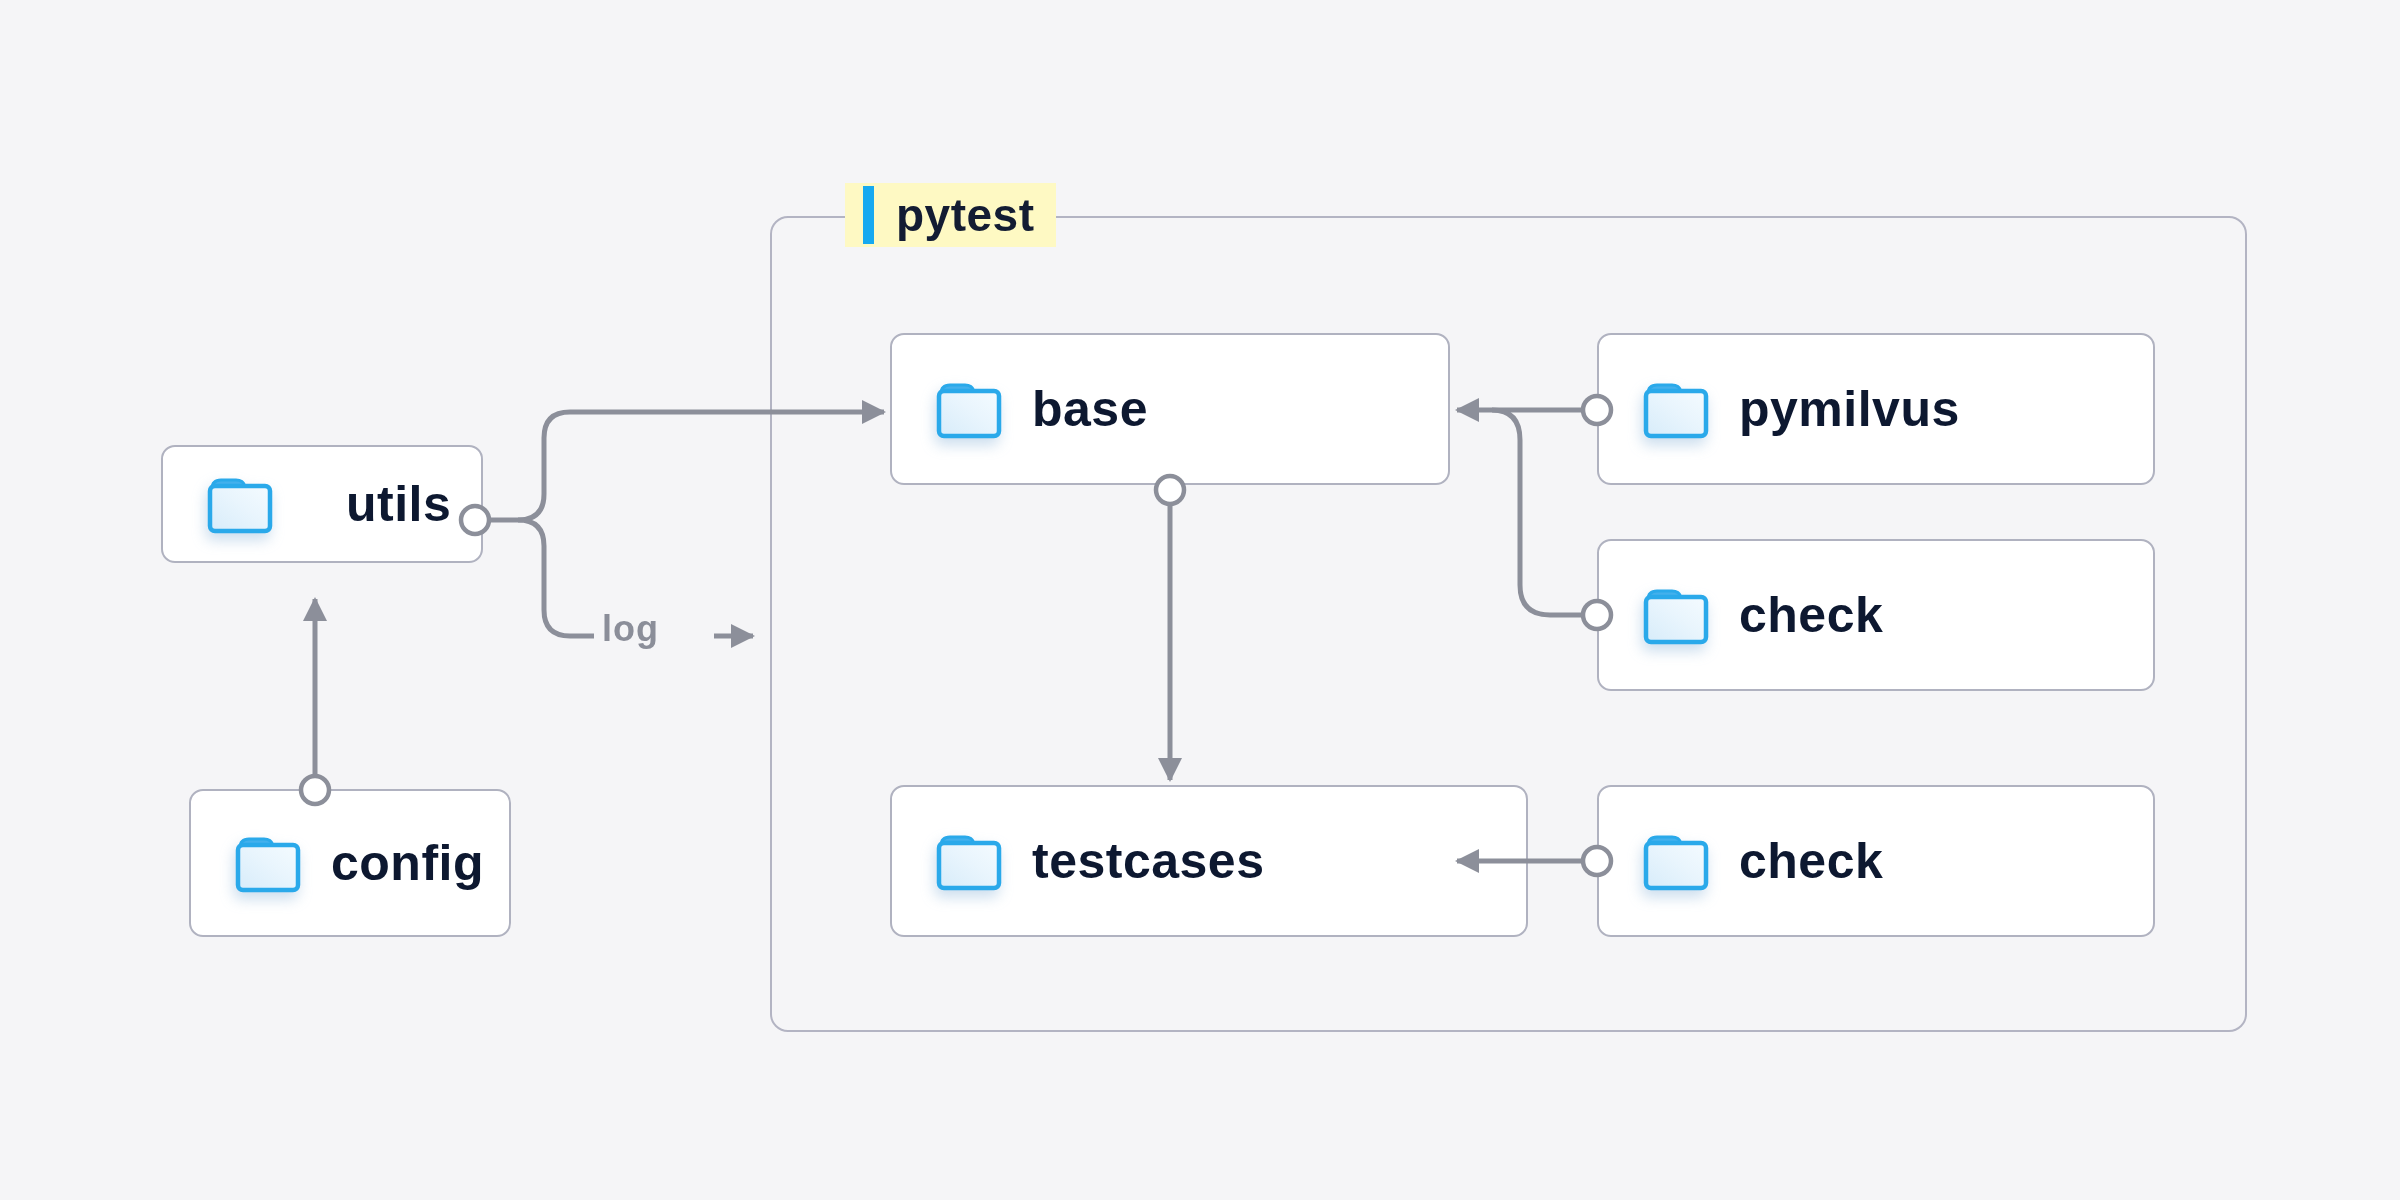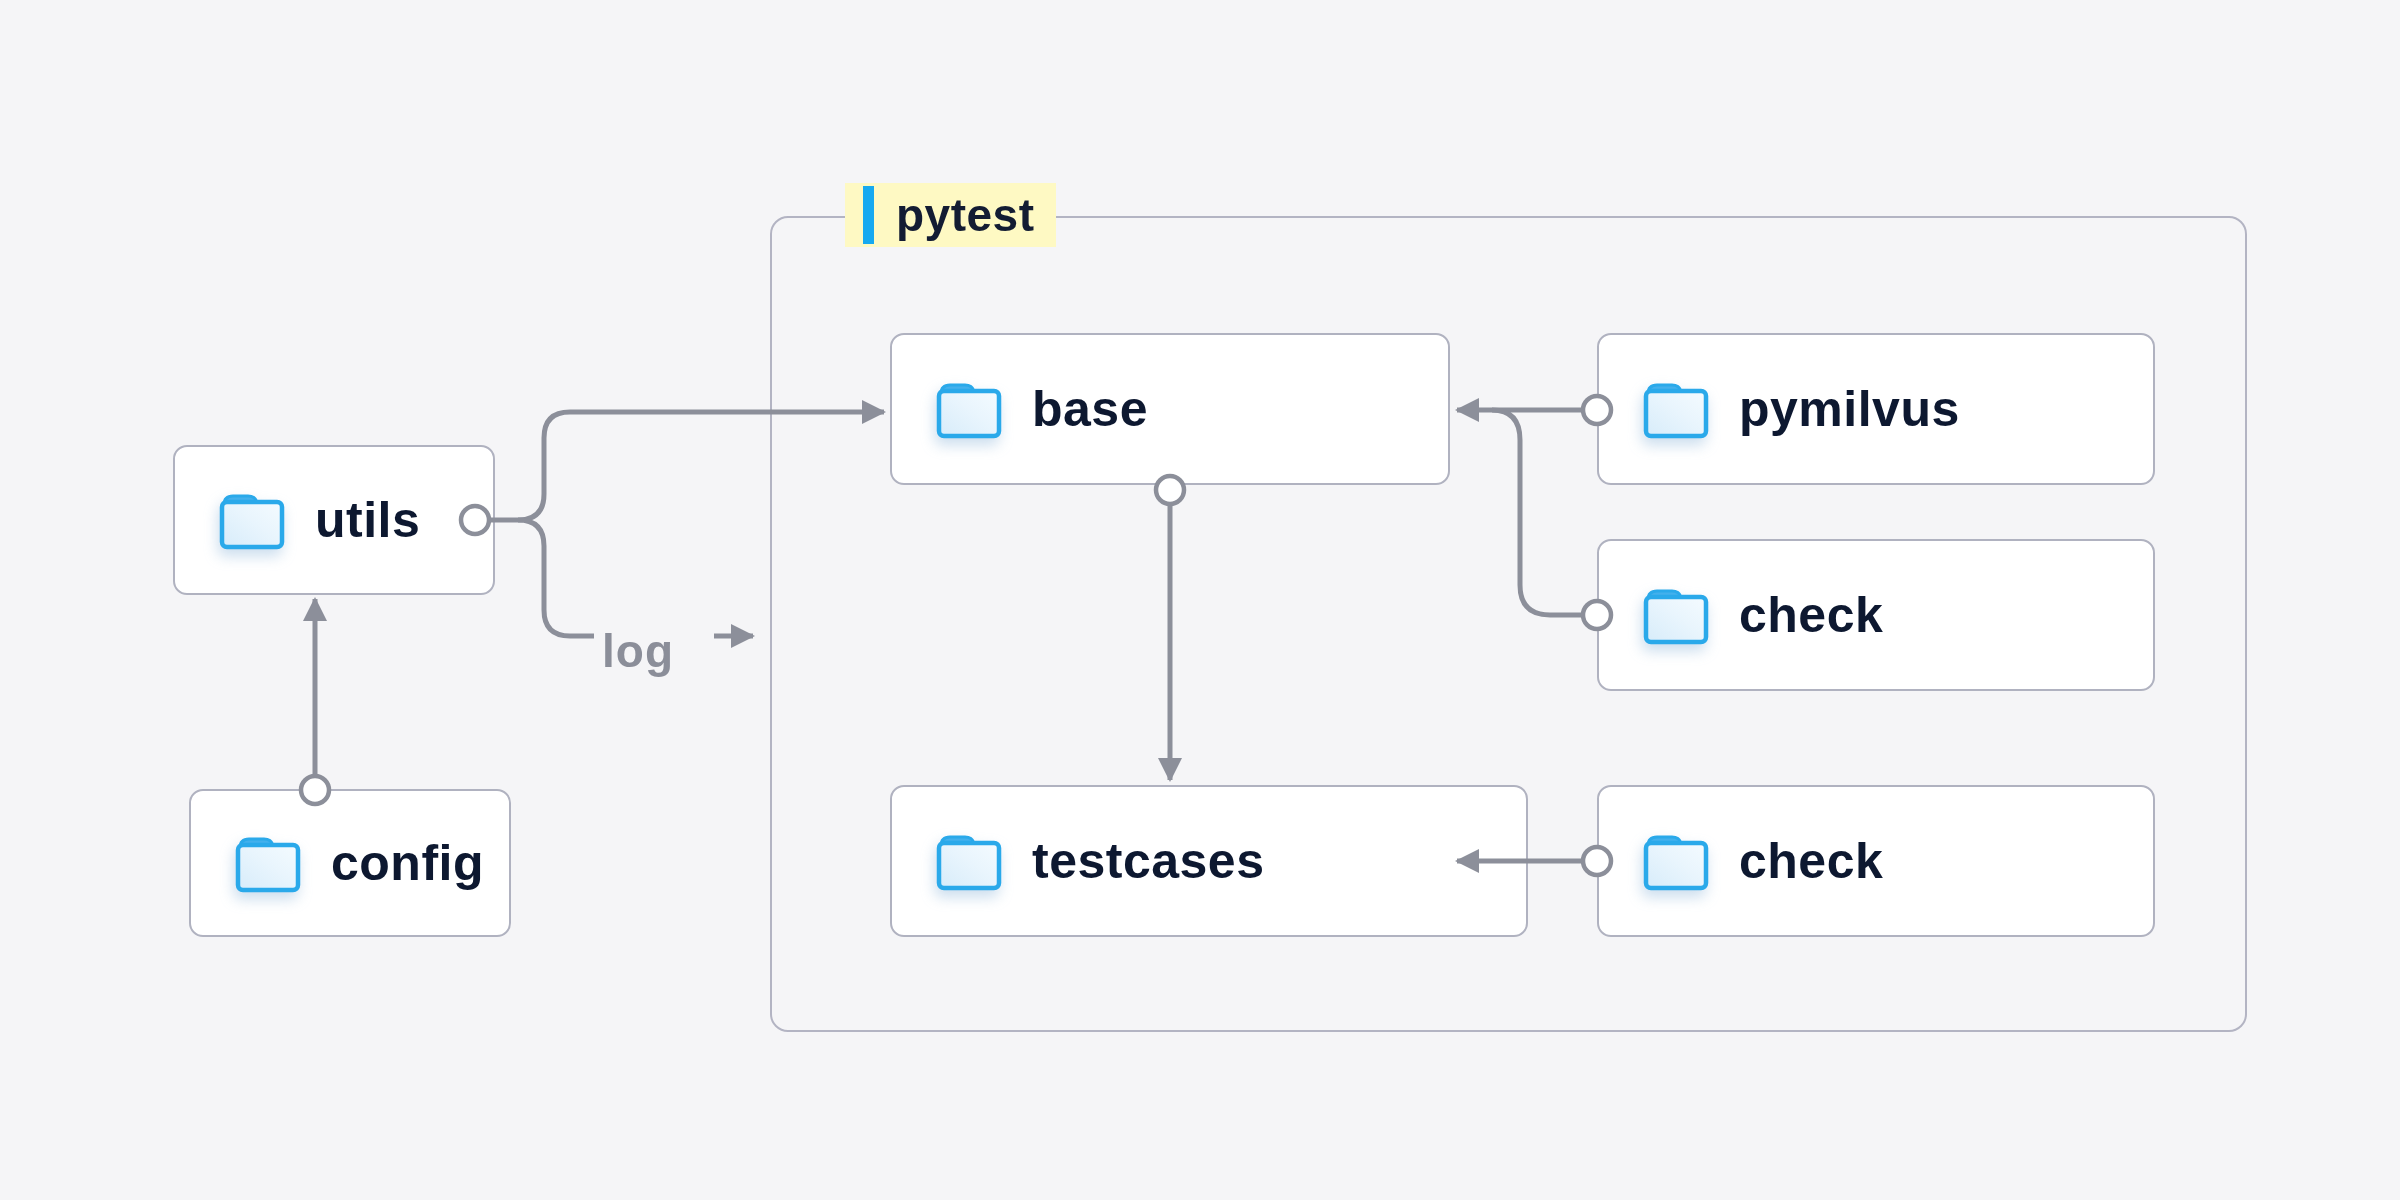--- a/index.html
+++ b/index.html
@@ -59,42 +59,42 @@
     flex: 0 0 auto;
     filter: drop-shadow(-2px 7px 7px rgba(110, 160, 205, 0.35));
   }
   .node .node-label {
     font-size: 50px; font-weight: 700;
     color: #0d1830;
     letter-spacing: 0.5px;
     white-space: nowrap;
   }
 
-  .n-utils     { left: 173px;  top: 445px; width: 322px; height: 150px; }
+  .n-utils     { left: 161px;  top: 445px; width: 322px; height: 118px; gap: 43px; }
   .n-config    { left: 145px;  top: 789px; width: 322px; height: 148px; margin-left: 44px; }
   .n-base      { left: 890px;  top: 333px; width: 560px; height: 152px; }
   .n-testcases { left: 890px;  top: 785px; width: 638px; height: 152px; }
   .n-pymilvus  { left: 1597px; top: 333px; width: 558px; height: 152px; }
   .n-check     { left: 1597px; top: 539px; width: 558px; height: 152px; }
   .n-common    { left: 1597px; top: 785px; width: 558px; height: 152px; }
 
   
   svg.edges {
     position: absolute; left: 0; top: 0;
     width: 2400px; height: 1200px;
     z-index: 4;
     pointer-events: none;
   }
   .edge { stroke: #8c8f9a; stroke-width: 5px; fill: none; }
   .port { stroke: #8c8f9a; stroke-width: 4.5px; fill: #ffffff; }
 
   .edge-label-log {
     position: absolute;
-    left: 602px; top: 624px;
-    font-size: 46px; font-weight: 600;
+    left: 602px; top: 608px;
+    font-size: 36px; font-weight: 600;
     color: #8b8e99;
     letter-spacing: 1px;
     z-index: 3;
   }
 </style>
 </head>
 <body>
 
 <div class="canvas">
 

